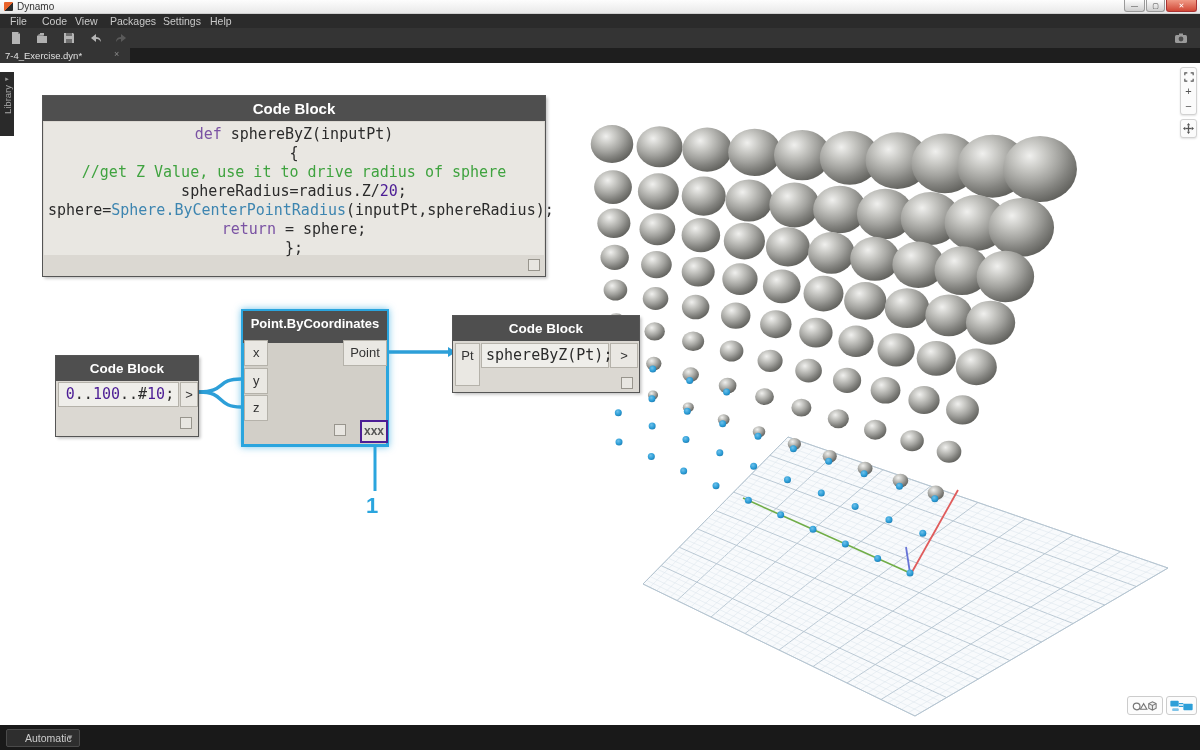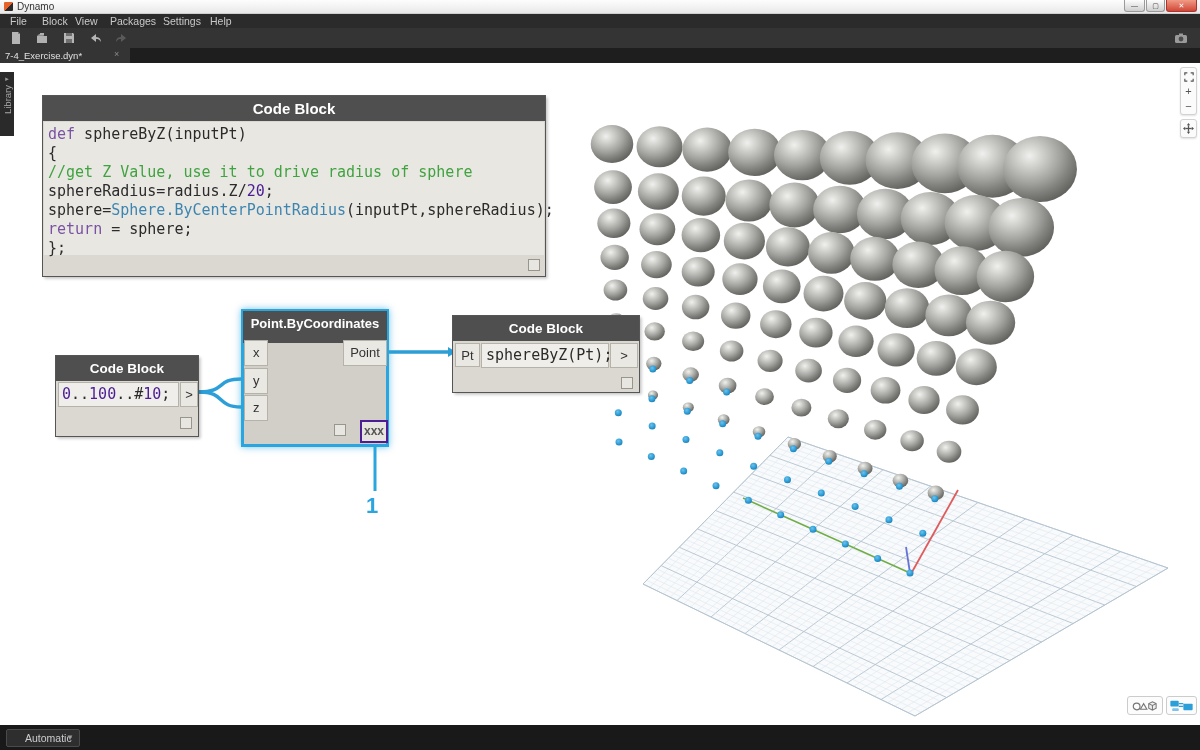--- a/index.html
+++ b/index.html
@@ -52,21 +52,21 @@
 
   .statusbar { position:absolute; left:0; top:725px; width:1200px; height:25px; background:#191919; z-index:9; }
   .runmode { position:absolute; left:6px; top:4px; width:74px; height:18px; background:#2e2e2e;
     border:1px solid #4a4a4a; border-radius:2px; color:#cccccc; font-size:10.5px; line-height:16px; padding-left:18px; cursor:pointer; }
   .runmode .caret { position:absolute; right:5px; top:0; font-size:8px; color:#9a9a9a; line-height:16px; }
 
   
   .node { position:absolute; z-index:3; border:1px solid #555; background:#dbd8d2;
     box-shadow:1.5px 1.5px 3px rgba(0,0,0,.25); }
   .node-header { background:#4f4f4f; color:#ffffff; font-weight:bold; text-align:center; }
-  .code { font-family:"DejaVu Sans Mono", monospace; color:#2b2b2b; }
+  .code { font-family:"DejaVu Sans Mono", monospace; color:#2b2b2b;text-align:center; }
   .tok-k { color:#7a52a3; } .tok-c { color:#3fa33f; } .tok-n { color:#4c1d95; }
   .tok-t { color:#3d85b0; } .tok-p { color:#2b2b2b; }
   .cl { white-space:pre; }
   .checkbox { position:absolute; width:12px; height:12px; background:#e8e6e1; border:1px solid #98958d; }
   .port { position:absolute; background:#eae8e3; border:1px solid #b5b2aa; font-size:13px; color:#333; }
 
   .node-func { left:42px; top:95px; width:504px; height:182px; }
   .node-func .node-header { height:25px; line-height:25px; font-size:15px; }
   .node-func .codearea { position:absolute; left:1px; top:26px; width:500px; height:133px;
     background:#e9e7e2; padding:3px 4px; font-size:15px; line-height:19px; }
@@ -85,21 +85,21 @@
   .inport-x { left:0px; top:28px; width:24px; height:26px; line-height:24px; padding-left:8px; }
   .inport-y { left:0px; top:56px; width:24px; height:26px; line-height:24px; padding-left:8px; }
   .inport-z { left:0px; top:83px; width:24px; height:26px; line-height:24px; padding-left:8px; }
   .outport-point { left:99px; top:28px; width:44px; height:26px; line-height:24px; text-align:center; }
   .node-point .checkbox { left:90px; top:112px; }
   .lacing { position:absolute; left:116px; top:108px; width:28px; height:23px; background:#e6e4df;
     border:2px solid #4c1d95; color:#555; font-size:12px; font-weight:bold; text-align:center; line-height:19px; }
 
   .node-call { left:452px; top:315px; width:188px; height:78px; }
   .node-call .node-header { height:25px; line-height:25px; font-size:13.5px; }
-  .node-call .inport { left:2px; top:27px; width:25px; height:24px; line-height:23px; text-align:center; }
+  .node-call .inport { left:2px; top:27px; width:25px; height:43px; line-height:23px; text-align:center; }
   .node-call .codecell { position:absolute; left:28px; top:27px; width:128px; height:25px;
     background:#efeeea; border:1px solid #b5b2aa; font-size:15px; line-height:23px; padding-left:4px; }
   .node-call .outport { left:157px; top:27px; width:28px; height:25px; text-align:center; line-height:23px; }
   .node-call .checkbox { left:168px; top:61px; }
 
   .annotation-1 { position:absolute; left:366px; top:493px; z-index:3;
     color:#2aa5de; font-size:22px; font-weight:bold; }
 </style>
 </head>
 <body>
@@ -371,21 +371,21 @@
 <div class="titlebar">
   <div class="app-logo"></div>
   <div class="app-title">Dynamo</div>
   <div class="winbtn min">—</div>
   <div class="winbtn max">▢</div>
   <div class="winbtn close">✕</div>
 </div>
 
 <div class="menubar">
   <span class="menu-item" style="left:10px">File</span>
-  <span class="menu-item" style="left:42px">Block</span>
+  <span class="menu-item" style="left:42px">Code</span>
   <span class="menu-item" style="left:75px">View</span>
   <span class="menu-item" style="left:110px">Packages</span>
   <span class="menu-item" style="left:163px">Settings</span>
   <span class="menu-item" style="left:210px">Help</span>
 </div>
 
 <div class="toolbar">
   <span class="tool" style="left:8px">
     <svg viewBox="0 0 16 16">
         <path d="M4 2h6l2 2v10H4z" fill="#b5b5b5"></path>

